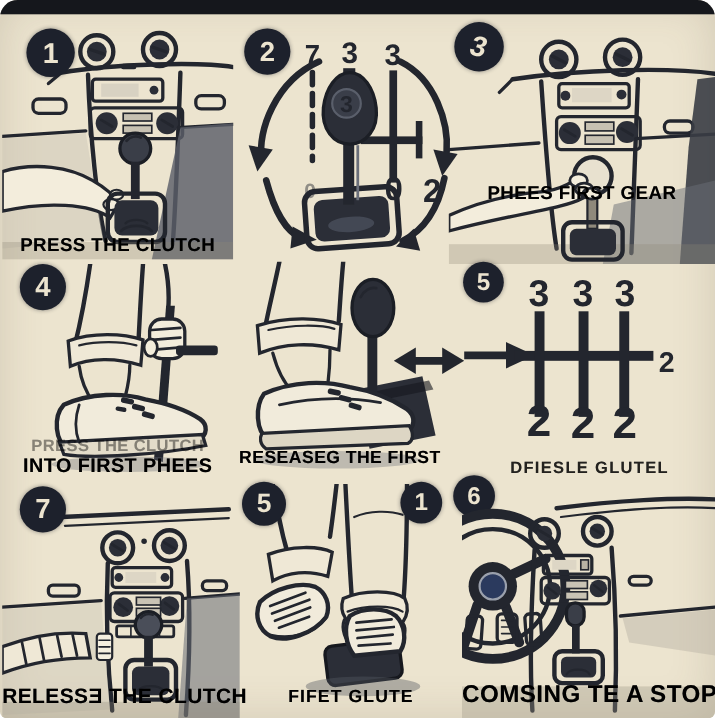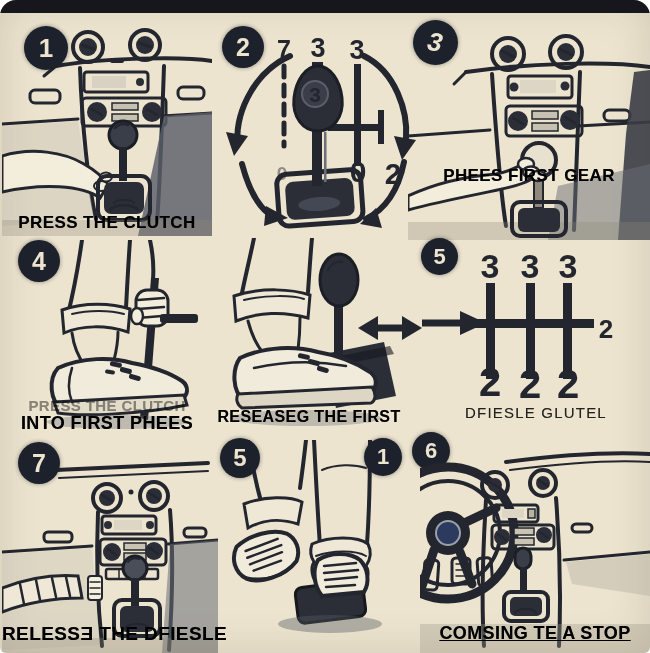--- a/index.html
+++ b/index.html
@@ -280,21 +280,21 @@
       <text x="68" y="40" font-size="34" text-anchor="middle">3</text>
       <text x="108" y="40" font-size="34" text-anchor="middle">3</text>
       <text x="146" y="40" font-size="34" text-anchor="middle">3</text>
 
       <text x="68" y="158" font-size="40" text-anchor="middle">2</text>
       <text x="108" y="160" font-size="40" text-anchor="middle">2</text>
       <text x="146" y="160" font-size="40" text-anchor="middle">2</text>
 
       <text x="184" y="100" font-size="26" text-anchor="middle">2</text>
     </svg>
-    <div class="caption" style="bottom:19px;font-size:15px;letter-spacing:1.2px;font-weight:normal;opacity:.85;">DFIESLE GLUTEL</div>
+    <div class="caption" style="bottom:6px;font-size:15px;letter-spacing:1.2px;font-weight:bold;opacity:.85;">DFIESLE GLUTEL</div>
   </div>
   <div class="badge" style="left:421px;top:238px;width:37px;height:37px;font-size:22px;">
     <span class="g">5</span>
   </div>
 
   <div class="panel" style="left:2px;top:440px;width:216px;height:213px;">
     <svg width="216" height="213" viewBox="0 0 216 213">
       <path class="ink" d="M54,30 L206,23" stroke-width="4"></path>
       <path class="ink" d="M57,38 L206,31" stroke-width="2"></path>
 
@@ -339,21 +339,21 @@
       <path class="ink" d="M88,142 L98,142 M88,148 L98,148 M88,154 L98,154" stroke-width="1.5"></path>
 
       <circle cx="133" cy="128" r="12" fill="#4a4e59" stroke="#1b1e25" stroke-width="3"></circle>
       <path class="ink" d="M126,122 A9,9 0 0,1 137,119" stroke="#858a96" stroke-width="2"></path>
       <rect x="129" y="138" width="8" height="28" fill="#23262e"></rect>
       <rect class="ink" x="112" y="160" width="46" height="36" rx="8" stroke-width="4" fill="#ece4cf"></rect>
       <rect x="118" y="166" width="34" height="26" rx="6" fill="#2b2e37"></rect>
       <path class="ink" d="M123,188 A13,7 0 0,1 147,188" stroke="#ece4cf" stroke-width="2"></path>
       <rect x="0" y="198" width="216" height="15" fill="#8d8778" opacity="0.3"></rect>
     </svg>
-    <div class="caption" style="bottom:8px;font-size:19px;">RELESSƎ THE DFIESLE</div>
+    <div class="caption" style="bottom:8px;font-size:19px;">RELESSƎ THE CLUTCH</div>
   </div>
   <div class="badge" style="left:18px;top:442px;width:42px;height:42px;font-size:25px;">
     <span class="g">7</span>
   </div>
 
   <div class="panel" style="left:218px;top:440px;width:202px;height:213px;">
     <svg width="202" height="213" viewBox="0 0 202 213">
 
       <path class="ink" d="M96,0 C98,40 100,78 102,106" stroke-width="4"></path>
       <path class="ink" d="M152,0 C152,40 151,76 149,104" stroke-width="4"></path>
@@ -373,20 +373,21 @@
       </g>
 
       <g transform="rotate(-7 112 158)">
         <rect x="78" y="144" width="68" height="36" rx="7" fill="#2b2e37" stroke="#16181e" stroke-width="3"></rect>
       </g>
 
       <path d="M100,120 C112,112 132,112 142,120 C150,128 152,142 146,152 L104,156 C96,146 94,130 100,120 Z" fill="#f1ebdb" stroke="#23262e" stroke-width="4"></path>
       <path class="ink" d="M106,126 L138,123 M106,133 L140,130 M107,140 L139,137 M108,147 L137,145" stroke-width="2.5"></path>
       <ellipse cx="112" cy="184" rx="52" ry="9" fill="#555962" opacity="0.4"></ellipse>
     </svg>
+    <div class="caption" style="bottom:10px;font-size:16px;letter-spacing:1px;">FIFET GLUTE</div>
   </div>
   <div class="badge" style="left:220px;top:438px;width:40px;height:40px;font-size:24px;">
     <span class="g">5</span>
   </div>
 
   <div class="badge behind" style="left:412px;top:432px;width:38px;height:38px;font-size:22px;">
     <span class="g">6</span>
   </div>
   <div class="badge" style="left:364px;top:438px;width:38px;height:38px;font-size:22px;">
     <span class="g">1</span>
@@ -440,16 +441,16 @@
           <rect class="ink" x="58" y="130" width="14" height="28" rx="4" stroke-width="3" fill="#c9c3b4"></rect>
         </g>
 
       <rect x="95" y="120" width="16" height="21" rx="8" fill="#3a3e48" stroke="#1b1e25" stroke-width="3"></rect>
       <rect x="100" y="140" width="7" height="26" fill="#23262e"></rect>
       <rect class="ink" x="84" y="164" width="44" height="29" rx="7" stroke-width="4" fill="#ece4cf"></rect>
       <rect x="90" y="169" width="32" height="19" rx="5" fill="#2b2e37"></rect>
       <path class="ink" d="M95,185 A11,6 0 0,1 116,185" stroke="#ece4cf" stroke-width="2"></path>
       <rect x="0" y="196" width="230" height="29" fill="#9d9788" opacity="0.35"></rect>
     </svg>
-    <div class="caption" style="bottom:9px;font-size:18px;text-decoration:underline;">COMSING TE A STOP</div>
+    <div class="caption" style="bottom:9px;font-size:22px;">COMSING TE A STOP</div>
   </div>
 
 </div>
 
 </body></html>

